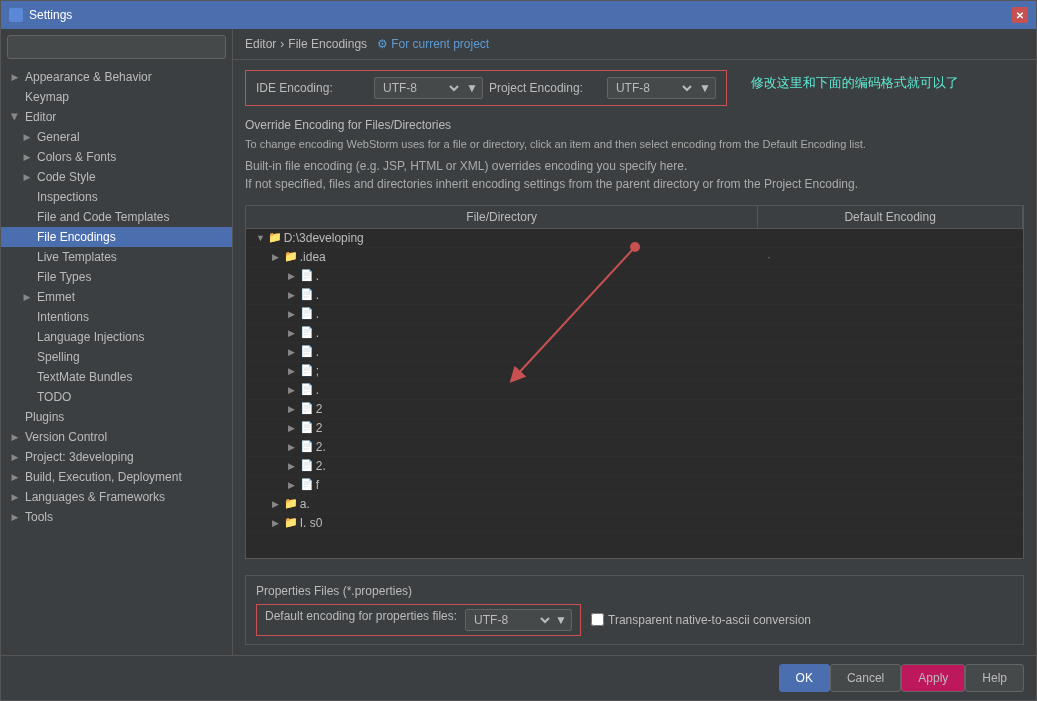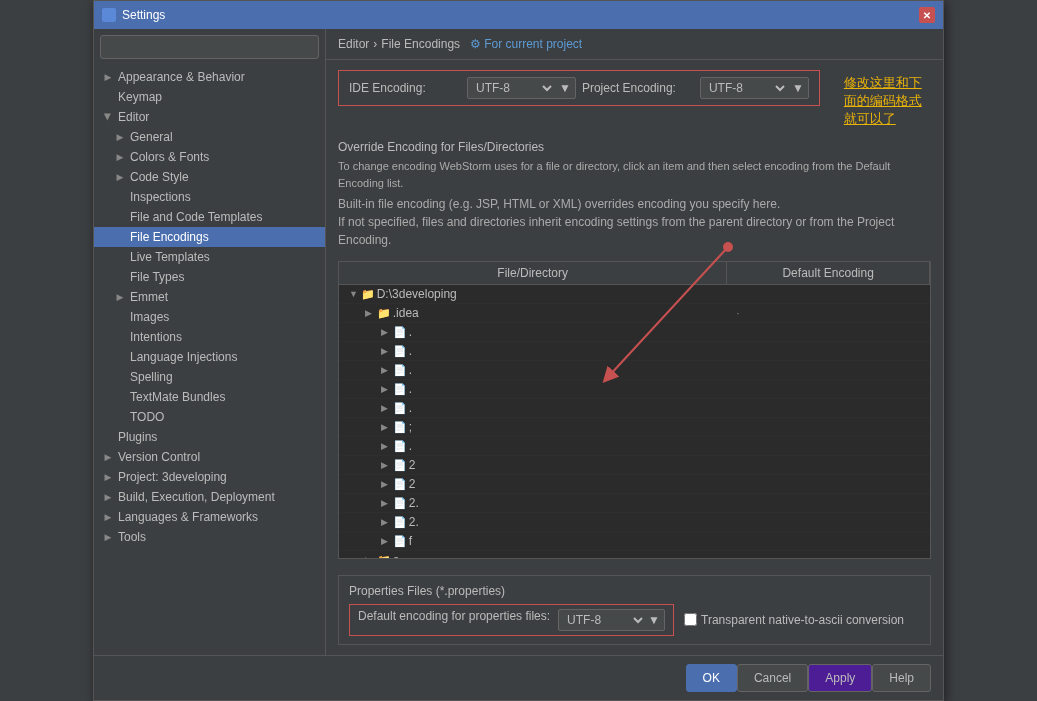--- a/index.html
+++ b/index.html
@@ -1,17 +1,17 @@
 <!DOCTYPE html>
 <html><head>
   <meta charset="utf-8">
   <style>
     * { box-sizing: border-box; margin: 0; padding: 0; font-family: 'Segoe UI', Arial, sans-serif; font-size: 12px; }
     body { background: #3c3f41; display: flex; justify-content: center; align-items: center; height: 100vh; }
-    .window { width: 851px; height: 701px; background: #3c3f41; border: 1px solid #555; box-shadow: 2px 2px 10px rgba(0,0,0,0.5); display: flex; flex-direction: column; }
+    .window { width: 1037px; height: 701px; background: #3c3f41; border: 1px solid #555; box-shadow: 2px 2px 10px rgba(0,0,0,0.5); display: flex; flex-direction: column; }
     .title-bar { background: #4b6eaf; color: #fff; padding: 4px 8px; display: flex; align-items: center; justify-content: space-between; height: 28px; }
     .title-bar-left { display: flex; align-items: center; gap: 6px; }
     .title-bar-icon { width: 14px; height: 14px; background: #5c88d8; border-radius: 2px; }
     .title-bar-title { font-size: 12px; color: #fff; }
     .title-bar-close { width: 16px; height: 16px; background: #c75050; border-radius: 2px; display: flex; align-items: center; justify-content: center; cursor: pointer; color: #fff; font-size: 10px; font-weight: bold; }
     .content-area { display: flex; flex: 1; background: #3c3f41; overflow: hidden; }
     .sidebar { width: 232px; background: #3c3f41; border-right: 1px solid #555; display: flex; flex-direction: column; }
     .search-box { margin: 6px; padding: 3px 6px; background: #45494a; border: 1px solid #646464; border-radius: 3px; color: #bbbbbb; height: 24px; outline: none; width: calc(100% - 12px); }
     .sidebar-tree { flex: 1; overflow-y: auto; padding: 2px 0; }
     .tree-item { padding: 3px 8px; color: #bbbbbb; cursor: pointer; display: flex; align-items: center; gap: 4px; white-space: nowrap; }
@@ -45,21 +45,21 @@
     .properties-row { display: flex; align-items: center; gap: 10px; }
     .properties-label { color: #bbbbbb; }
     .properties-dropdown { background: #45494a; border: 1px solid #646464; color: #bbbbbb; padding: 1px 4px; border-radius: 2px; cursor: pointer; height: 22px; display: flex; align-items: center; gap: 2px; }
     .properties-dropdown select { background: transparent; border: none; color: #bbbbbb; outline: none; cursor: pointer; font-size: 12px; }
     .checkbox-wrap { display: flex; align-items: flex-start; gap: 4px; color: #bbbbbb; cursor: pointer; }
     .checkbox-wrap input { cursor: pointer; }
     .bottom-bar { display: flex; justify-content: flex-end; align-items: center; padding: 8px 12px; background: #3c3f41; border-top: 1px solid #555; }
     .btn { padding: 4px 16px; border-radius: 3px; border: 1px solid #555; cursor: pointer; font-size: 12px; height: 28px; }
     .btn-primary { background: #4b6eaf; color: #fff; border-color: #4b6eaf; }
     .btn-default { background: #45494a; color: #bbbbbb; border-color: #646464; }
-    .btn-apply { background: #4c1d95; color: #bbbbbb; border-color: #646464; }
+    .btn-apply { background: #be185d; color: #bbbbbb; border-color: #646464; }
   </style>
 </head>
 <body>
 
 <div class="window">
 
   <div class="title-bar">
     <div class="title-bar-left">
       <div class="title-bar-icon"></div>
       <span class="title-bar-title">Settings</span>
@@ -127,24 +127,20 @@
         <div class="tree-item indent1">
           <span class="arrow" style="visibility:hidden">▶</span>
           <span>File Types</span>
         </div>
 
         <div class="tree-item indent1">
           <span class="arrow">▶</span>
           <span>Emmet</span>
         </div>
 
-        <div class="tree-item indent1">
-          <span class="arrow" style="visibility:hidden">▶</span>
-          <span>Images</span>
-        </div>
 
         <div class="tree-item indent1">
           <span class="arrow" style="visibility:hidden">▶</span>
           <span>Intentions</span>
         </div>
 
         <div class="tree-item indent1">
           <span class="arrow" style="visibility:hidden">▶</span>
           <span>Language Injections</span>
         </div>
@@ -228,21 +224,21 @@
                   <option>UTF-8</option>
                   <option>GBK</option>
                   <option>ISO-8859-1</option>
                 </select>
                 <span>▼</span>
               </div>
             </div>
           </div>
 
           <div style="margin-top:4px;">
-            <span style="color:#eab308; font-size:13px;text-decoration:underline;">修改这里和下面的编码格式就可以了</span>
+            <span style="color:#5eead4; font-size:13px;">修改这里和下面的编码格式就可以了</span>
           </div>
         </div>
 
         <div class="override-section">
           <div class="override-title">Override Encoding for Files/Directories</div>
           <div class="override-desc">To change encoding WebStorm uses for a file or directory, click an item and then select encoding from the Default Encoding list.</div>
           <div class="override-desc">
             <span>Built-in file encoding (e.g. JSP, HTML or XML) overrides encoding you specify here.</span><br>
             <span>If not specified, files and directories inherit encoding settings from the parent directory or from the Project Encoding.</span>
           </div>

